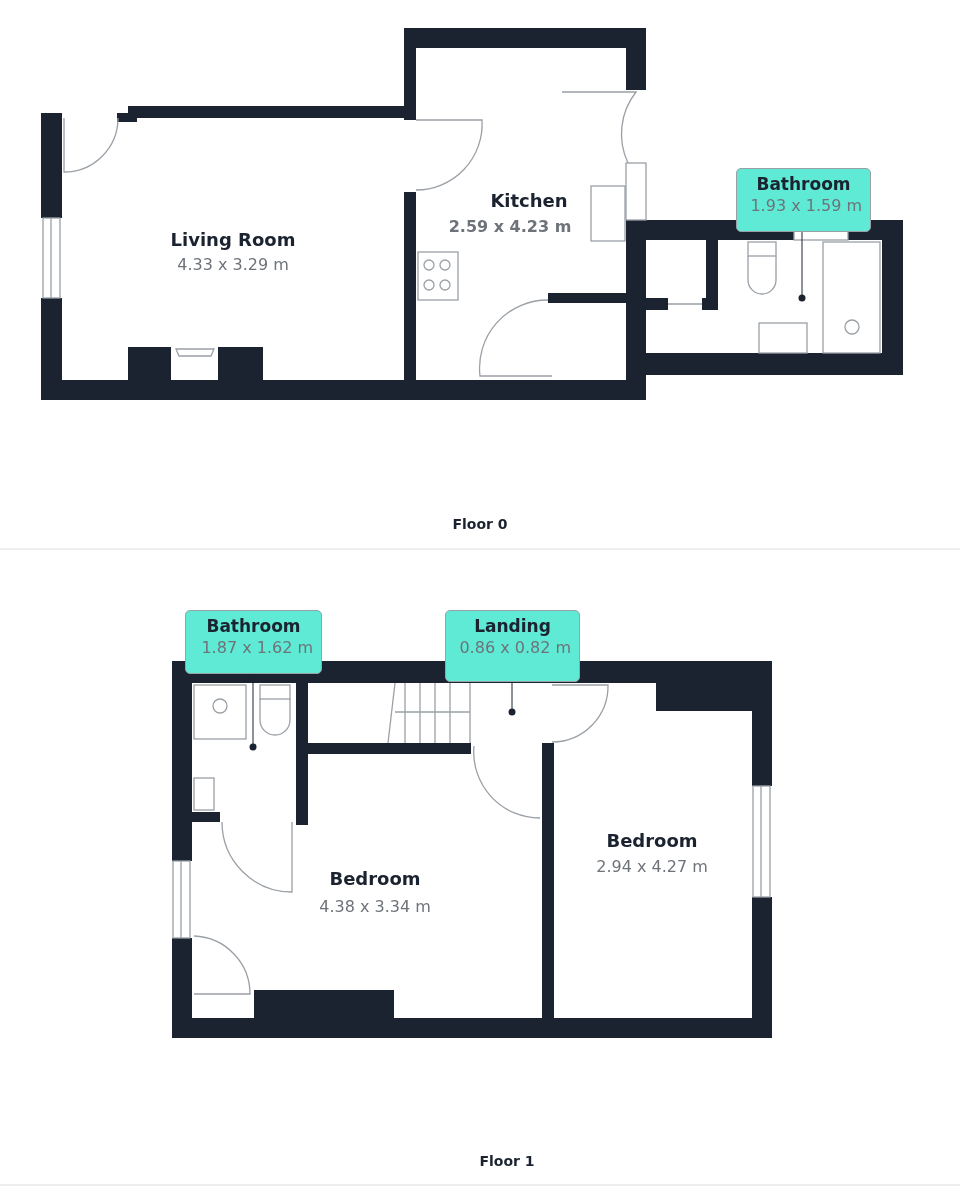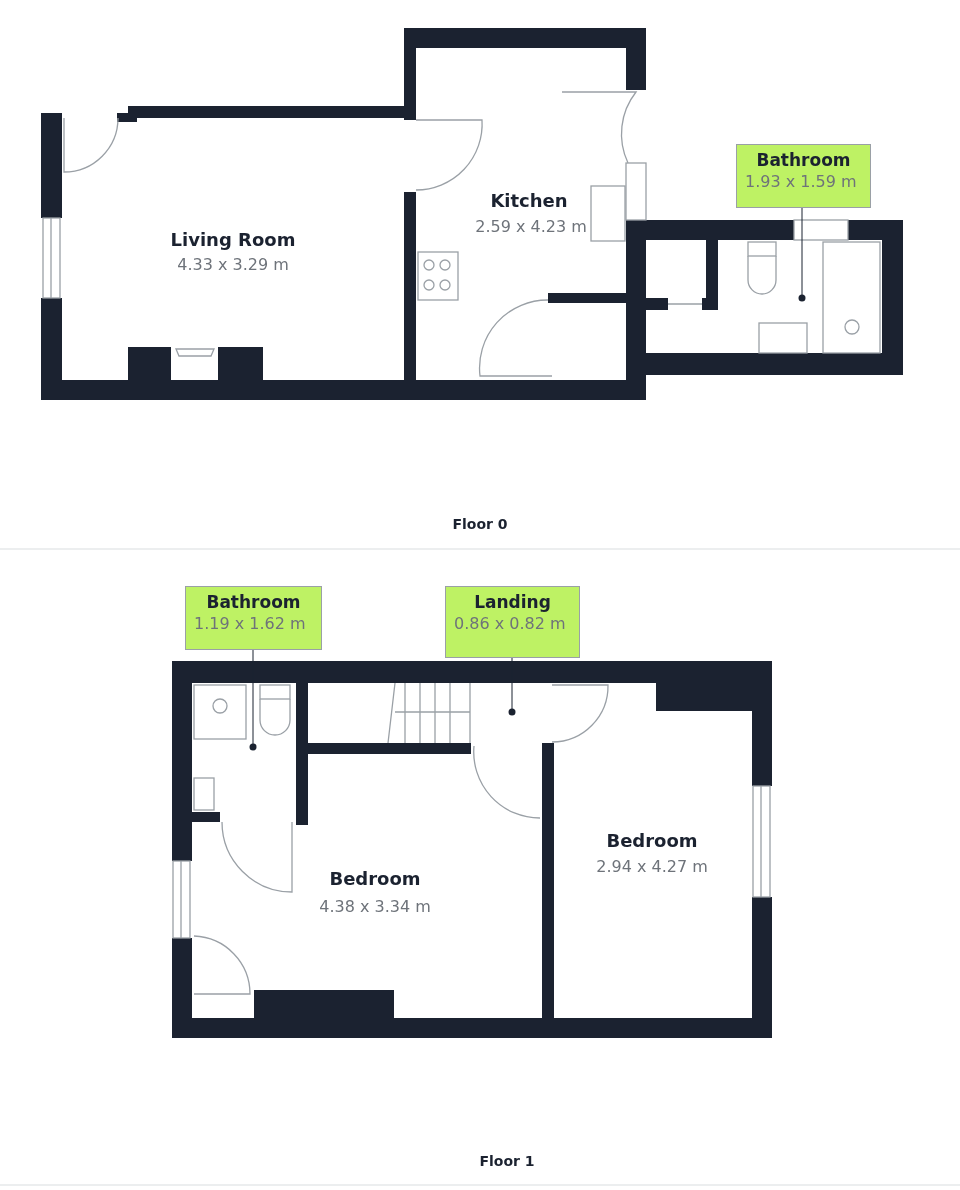--- a/index.html
+++ b/index.html
@@ -1,20 +1,20 @@
 <!DOCTYPE html>
 <html><head>
 <meta charset="utf-8">
 <style>
   html,body{margin:0;padding:0;background:#ffffff;}
   body{width:960px;height:1190px;position:relative;overflow:hidden;font-family:"DejaVu Sans","Liberation Sans",sans-serif;}
   .plan{position:absolute;left:0;top:0;}
   .room-name{position:absolute;font-weight:bold;font-size:18px;color:#1b2230;text-align:center;white-space:nowrap;transform:translateX(-50%);}
-  .room-dim{position:absolute;font-size:16px;color:#6e737a;text-align:left;white-space:nowrap;transform:translateX(-50%);}
-  .callout{position:absolute;border:1.5px solid #9aa0a6;border-radius:0;background:#bef264;text-align:center;padding:4px 8px 5px;box-sizing:border-box;}
+  .room-dim{position:absolute;font-size:16px;color:#6e737a;text-align:right;white-space:nowrap;transform:translateX(-50%);}
+  .callout{position:absolute;border:1.5px solid #9aa0a6;border-radius:5px;background:#5eead4;text-align:center;padding:4px 8px 5px;box-sizing:border-box;margin-top:24px;}
   .callout .room-name,.callout .room-dim{position:static;transform:none;}
   .callout .room-name{font-size:17px;line-height:22px;}
   .callout .room-dim{font-size:16px;line-height:22px;}
   .floor-label{position:absolute;left:0;width:960px;text-align:center;font-weight:bold;font-size:14px;color:#1b2230;}
   .divider{position:absolute;left:0;width:960px;height:2px;background:#eceeef;}
 </style>
 </head>
 <body>
 
 <svg class="plan" width="960" height="420" viewBox="0 0 960 420">
@@ -78,21 +78,21 @@
     <line x1="802" y1="207" x2="802" y2="298" stroke="#1b2230" stroke-width="1"></line>
   </g>
 </svg>
 
 <div>
   <div class="room-name" style="left:233px;top:229px;">Living Room</div>
   <div class="room-dim" style="left:233px;top:255px;">4.33 x 3.29 m</div>
 </div>
 <div>
   <div class="room-name" style="left:529px;top:190px;">Kitchen</div>
-  <div class="room-dim" style="left:531px;top:217px;">2.59 x 4.23 m</div>
+  <div class="room-dim" style="left:510px;top:217px;font-weight:bold;">2.59 x 4.23 m</div>
 </div>
 <div class="callout" style="left:736px;top:144px;width:135px;height:64px;">
   <div class="room-name">Bathroom</div>
   <div class="room-dim">1.93 x 1.59 m</div>
 </div>
 
 <div class="floor-label" style="top:516px;">Floor 0</div>
 <div class="divider" style="top:548px;"></div>
 
 <svg class="plan" style="top:0" width="960" height="1190" viewBox="0 0 960 1190">
@@ -130,21 +130,21 @@
   <g fill="#1b2230">
     <circle cx="253" cy="747" r="3.5"></circle>
     <line x1="253" y1="650" x2="253" y2="747" stroke="#1b2230" stroke-width="1"></line>
     <circle cx="512" cy="712" r="3.5"></circle>
     <line x1="512" y1="650" x2="512" y2="712" stroke="#1b2230" stroke-width="1"></line>
   </g>
 </svg>
 
 <div class="callout" style="left:185px;top:586px;width:137px;height:64px;">
   <div class="room-name">Bathroom</div>
-  <div class="room-dim">1.19 x 1.62 m</div>
+  <div class="room-dim">1.87 x 1.62 m</div>
 </div>
 <div class="callout" style="left:445px;top:586px;width:135px;height:72px;">
   <div class="room-name">Landing</div>
   <div class="room-dim">0.86 x 0.82 m</div>
 </div>
 <div>
   <div class="room-name" style="left:375px;top:868px;">Bedroom</div>
   <div class="room-dim" style="left:375px;top:897px;">4.38 x 3.34 m</div>
 </div>
 <div>

